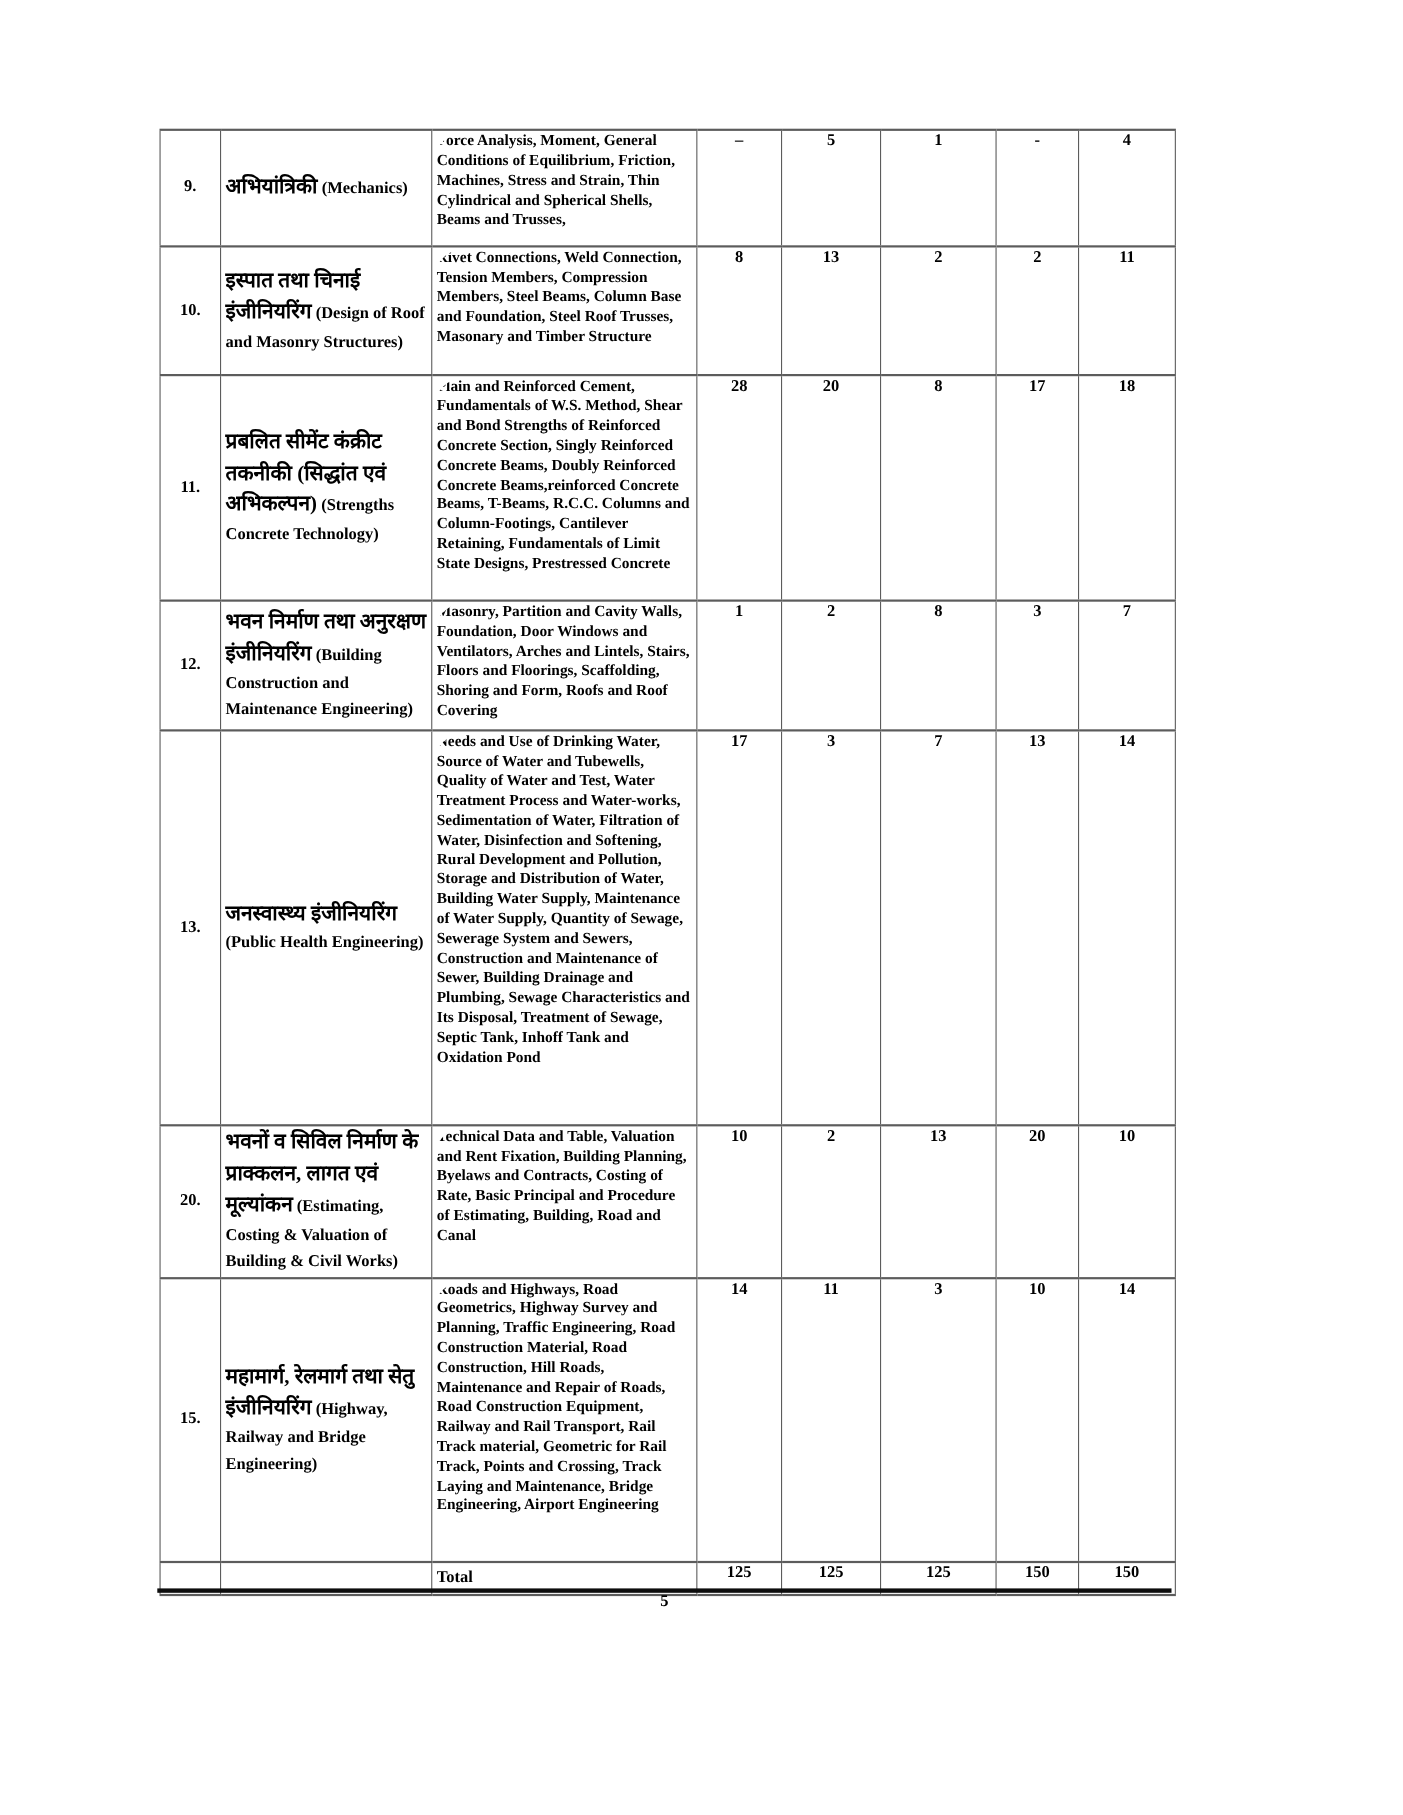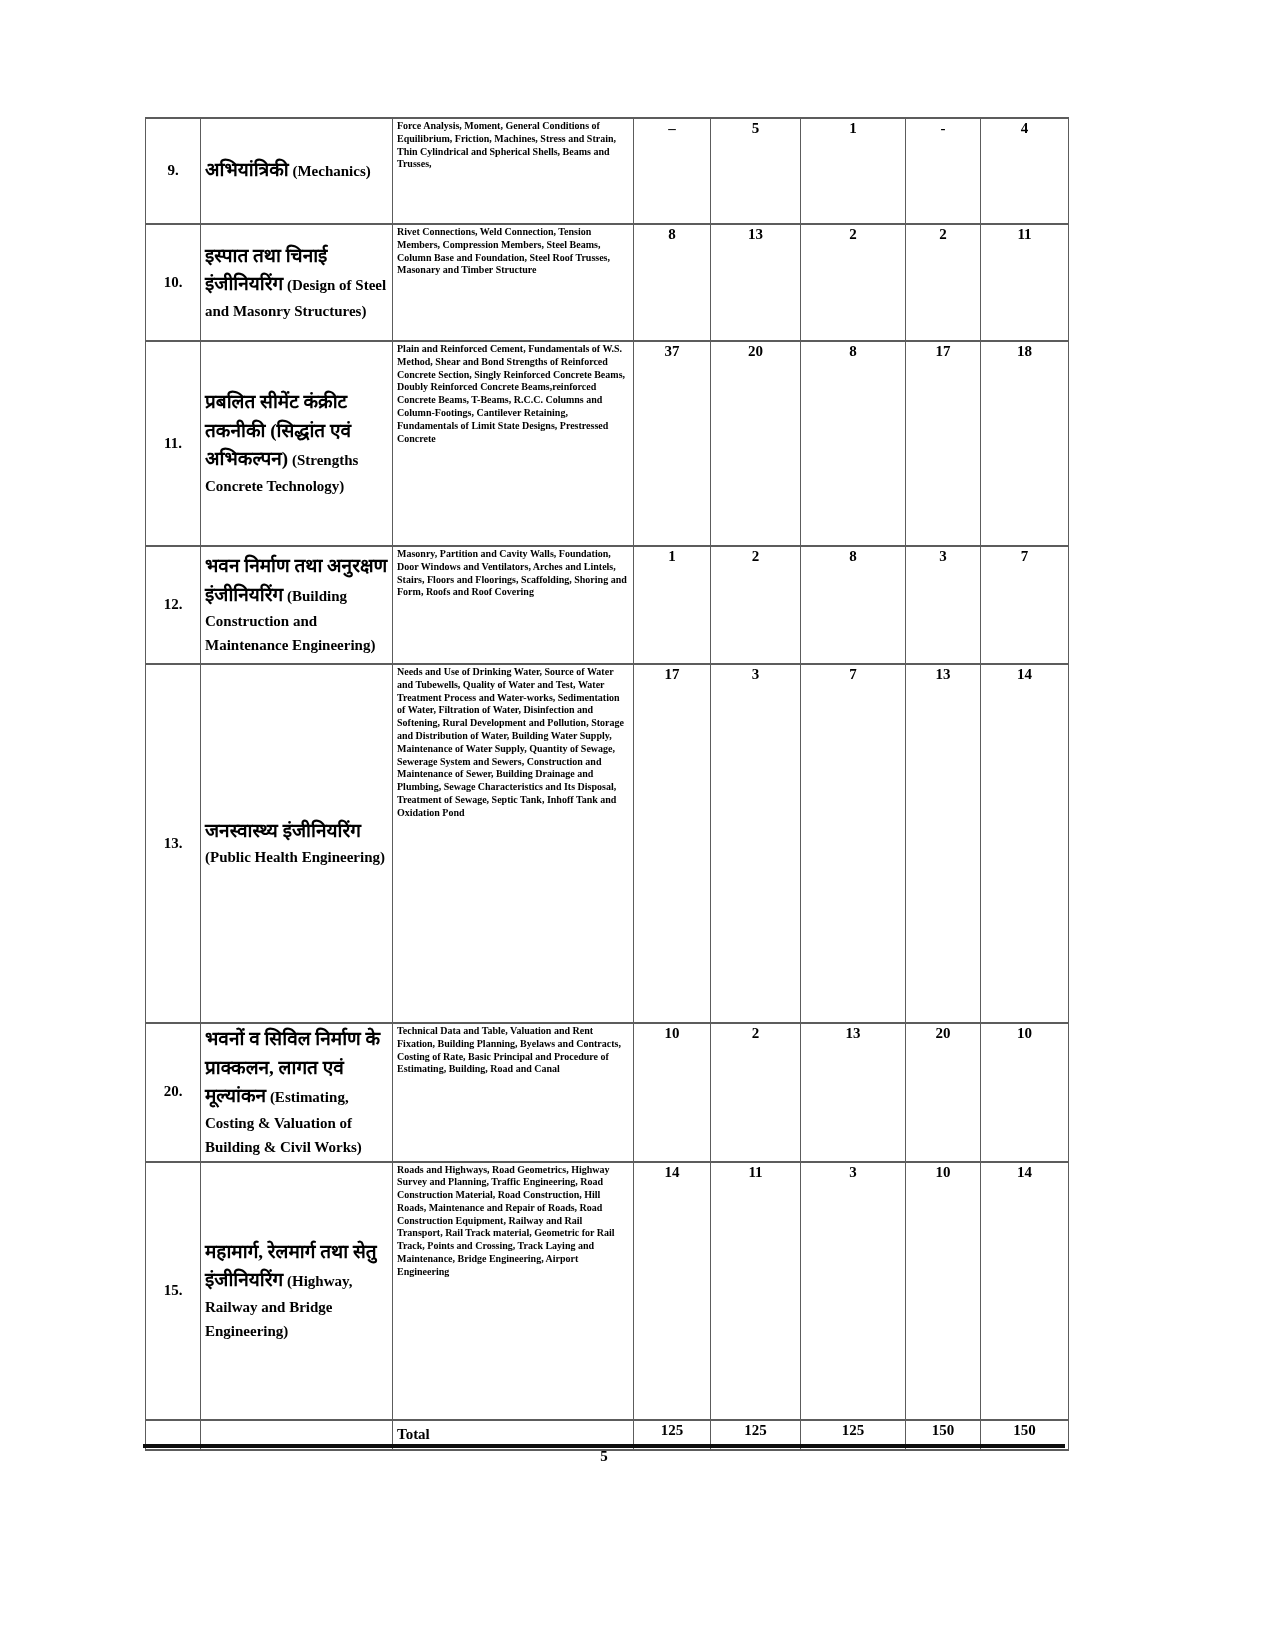--- a/index.html
+++ b/index.html
@@ -49,23 +49,24 @@
     font-size: 19px;
     font-weight: 600;
   }
   td.name .en {
     font-size: 15px;
     font-weight: bold;
   }
   td.topics {
     vertical-align: top;
     font-weight: bold;
-    font-size: 10px;
+    font-size: 14px;
     line-height: 1.28;
     padding-left: 7px;
+    border-radius: 31px;
   }
   td.num {
     vertical-align: top;
     text-align: center;
     font-weight: bold;
     font-size: 15px;
   }
   td.total-label {
     vertical-align: middle;
     font-weight: bold;
@@ -111,33 +112,33 @@
           <td class="name"><span class="hi">अभियांत्रिकी</span><span class="en"> (Mechanics)</span></td>
           <td class="topics">Force Analysis, Moment, General Conditions of Equilibrium, Friction, Machines, Stress and Strain, Thin Cylindrical and Spherical Shells, Beams and Trusses,</td>
           <td class="num">–</td>
           <td class="num">5</td>
           <td class="num">1</td>
           <td class="num">-</td>
           <td class="num">4</td>
         </tr>
         <tr style="height: 117px;">
           <td class="sno">10.</td>
-          <td class="name"><span class="hi">इस्पात तथा चिनाई इंजीनियरिंग</span><span class="en"> (Design of Steel and Masonry Structures)</span></td>
+          <td class="name"><span class="hi">इस्पात तथा चिनाई इंजीनियरिंग</span><span class="en"> (Design of Roof and Masonry Structures)</span></td>
           <td class="topics">Rivet Connections, Weld Connection, Tension Members, Compression Members, Steel Beams, Column Base and Foundation, Steel Roof Trusses, Masonary and Timber Structure</td>
           <td class="num">8</td>
           <td class="num">13</td>
           <td class="num">2</td>
           <td class="num">2</td>
           <td class="num">11</td>
         </tr>
         <tr style="height: 205px;">
           <td class="sno">11.</td>
           <td class="name"><span class="hi">प्रबलित सीमेंट कंक्रीट तकनीकी (सिद्धांत एवं अभिकल्पन)</span><span class="en"> (Strengths Concrete Technology)</span></td>
           <td class="topics">Plain and Reinforced Cement, Fundamentals of W.S. Method, Shear and Bond Strengths of Reinforced Concrete Section, Singly Reinforced Concrete Beams, Doubly Reinforced Concrete Beams,reinforced Concrete Beams, T-Beams, R.C.C. Columns and Column-Footings, Cantilever Retaining, Fundamentals of Limit State Designs, Prestressed Concrete</td>
-          <td class="num">37</td>
+          <td class="num">28</td>
           <td class="num">20</td>
           <td class="num">8</td>
           <td class="num">17</td>
           <td class="num">18</td>
         </tr>
         <tr style="height: 118px;">
           <td class="sno">12.</td>
           <td class="name"><span class="hi">भवन निर्माण तथा अनुरक्षण इंजीनियरिंग</span><span class="en"> (Building Construction and Maintenance Engineering)</span></td>
           <td class="topics">Masonry, Partition and Cavity Walls, Foundation, Door Windows and Ventilators, Arches and Lintels, Stairs, Floors and Floorings, Scaffolding, Shoring and Form, Roofs and Roof Covering</td>
           <td class="num">1</td>

